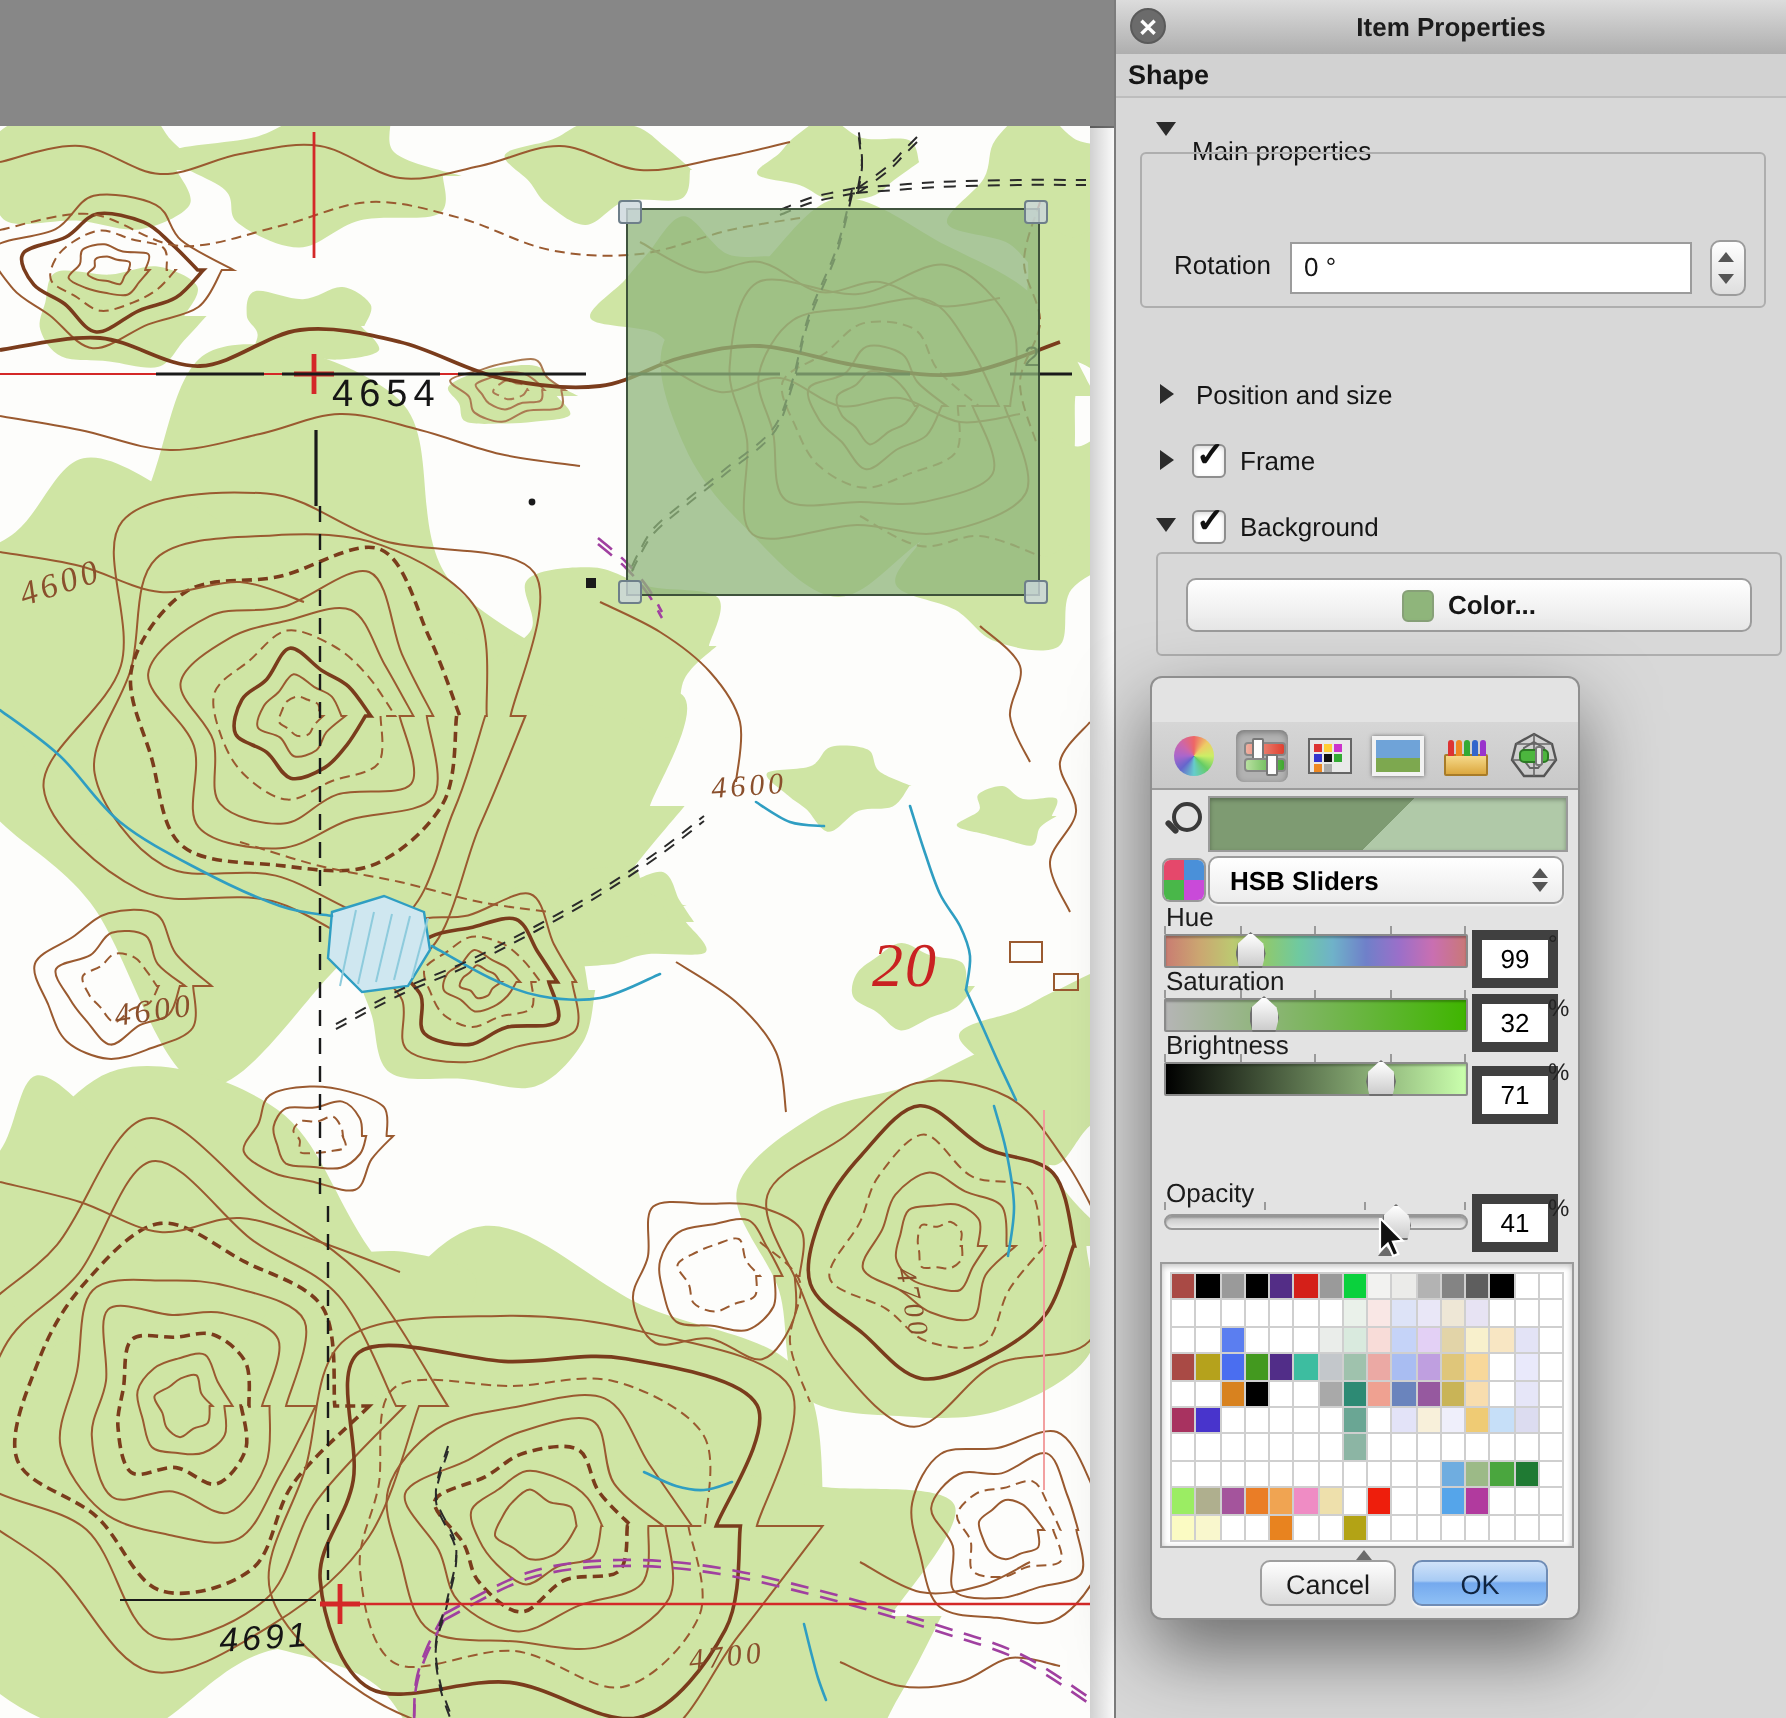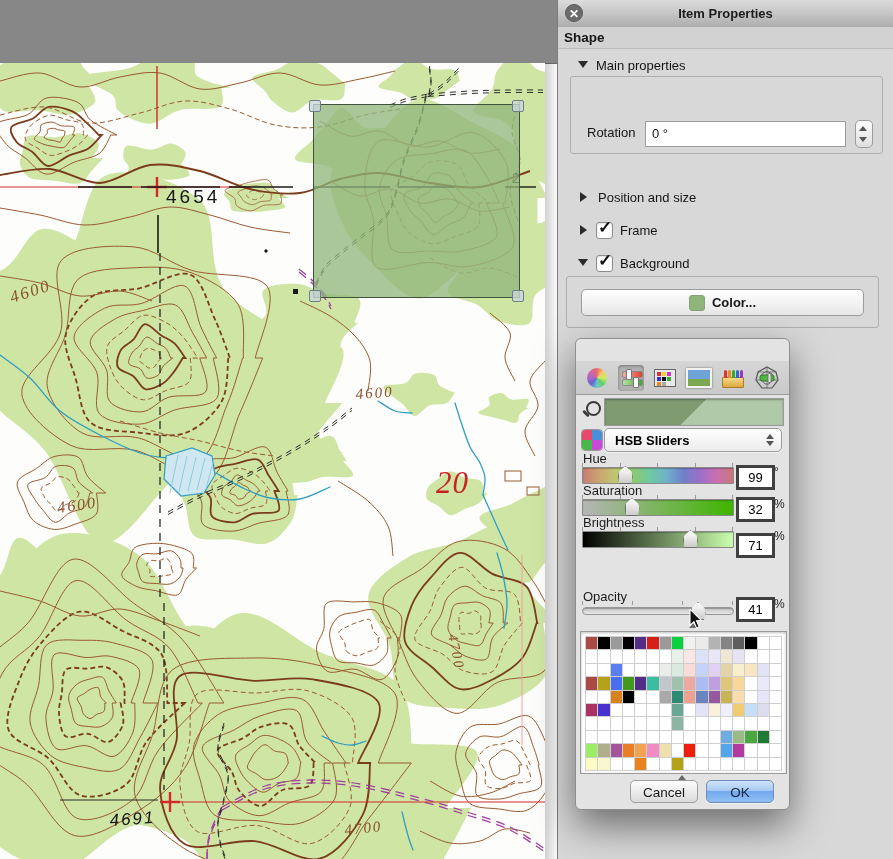--- a/index.html
+++ b/index.html
@@ -103,21 +103,21 @@
   .track-sat{background:linear-gradient(to right,#b5b5b5,#3fb500);}
   .track-bri{background:linear-gradient(to right,#000000,#caffad);}
   .track-op{left:6px;width:150px;height:6px;border:1px solid #979797;border-radius:4px;
     background:linear-gradient(#c3c3c3,#e8e8e8);box-shadow:inset 0 1px 1px rgba(0,0,0,0.25);}
   .thumb{position:absolute;width:13px;height:16px;top:-2px;
     background:linear-gradient(#ffffff,#cccccc);border:1px solid #6f6f6f;
     clip-path:polygon(50% 0,92% 32%,100% 60%,88% 100%,12% 100%,0 60%,8% 32%);}
   .thumb-op{top:-6px;}
   .ticks{position:absolute;left:6px;width:150px;height:4px;}
   .ticks i{position:absolute;top:0;width:1px;height:4px;background:#9a9a9a;}
-  .value-box{position:absolute;left:160px;width:33px;height:19px;background:#fff;border:3px solid #404040;
+  .value-box{position:absolute;left:160px;width:33px;height:19px;background:#fff;border:5px solid #404040;
     text-align:center;font-size:13px;line-height:19px;}
   .unit{position:absolute;left:198px;font-size:12px;color:#222;}
 
   #cursor{position:absolute;left:113px;top:270px;z-index:5;}
 
   .grid-arrow{position:absolute;width:0;height:0;border-left:4px solid transparent;border-right:4px solid transparent;
     border-bottom:5px solid #6a6a6a;}
   #swatch-box{position:absolute;left:4px;top:292px;width:207px;height:143px;background:#fff;
     border:1px solid #9b9b9b;box-shadow:inset 0 1px 3px rgba(0,0,0,0.25);box-sizing:border-box;padding:4px;}
   #swatch-grid{display:grid;grid-template-columns:repeat(16,1fr);grid-auto-rows:12.4px;gap:1px;background:#cfcfcf;
@@ -329,21 +329,21 @@
     <div id="panel-titlebar">
       <div id="panel-close">✕</div>
       <div id="panel-title">Item Properties</div>
     </div>
     <div id="shape-header">
       <span>Shape</span>
     </div>
 
     <div class="panel-row" style="top:56px">
       <span class="caret-down" style="position:absolute;left:20px;top:5px"></span>
-      <span style="position:absolute;left:38px;top:2px">Main properties</span>
+      <span style="position:absolute;left:38px;top:12px">Main properties</span>
     </div>
 
     <div class="groupbox" style="left:12px;top:76px;width:311px;height:76px">
       <span style="position:absolute;left:16px;top:48px">Rotation</span>
       <div class="spinfield" style="left:74px;top:44px;width:199px;height:24px">
         <span>0 °</span>
       </div>
       <div class="stepper" style="left:284px;top:43px">
         <i class="tri-up"></i>
         <i class="tri-down"></i>
@@ -364,21 +364,21 @@
     </div>
 
     <div class="panel-row" style="top:254px">
       <span class="caret-down" style="position:absolute;left:20px;top:5px"></span>
       <span class="qcheck" style="left:38px;top:1px">
         <span>✓</span>
       </span>
       <span style="position:absolute;left:62px;top:2px">Background</span>
     </div>
 
-    <div class="groupbox" style="left:8px;top:276px;width:311px;height:50px">
+    <div class="groupbox" style="left:20px;top:276px;width:311px;height:50px">
       <div id="color-button">
         <span class="swatch" id="color-button-swatch" style="background: rgb(143, 181, 123);"></span>
         <span>Color...</span>
       </div>
     </div>
   </div>
 
   <div id="color-dialog">
 
     <div id="dlg-toolbar">

